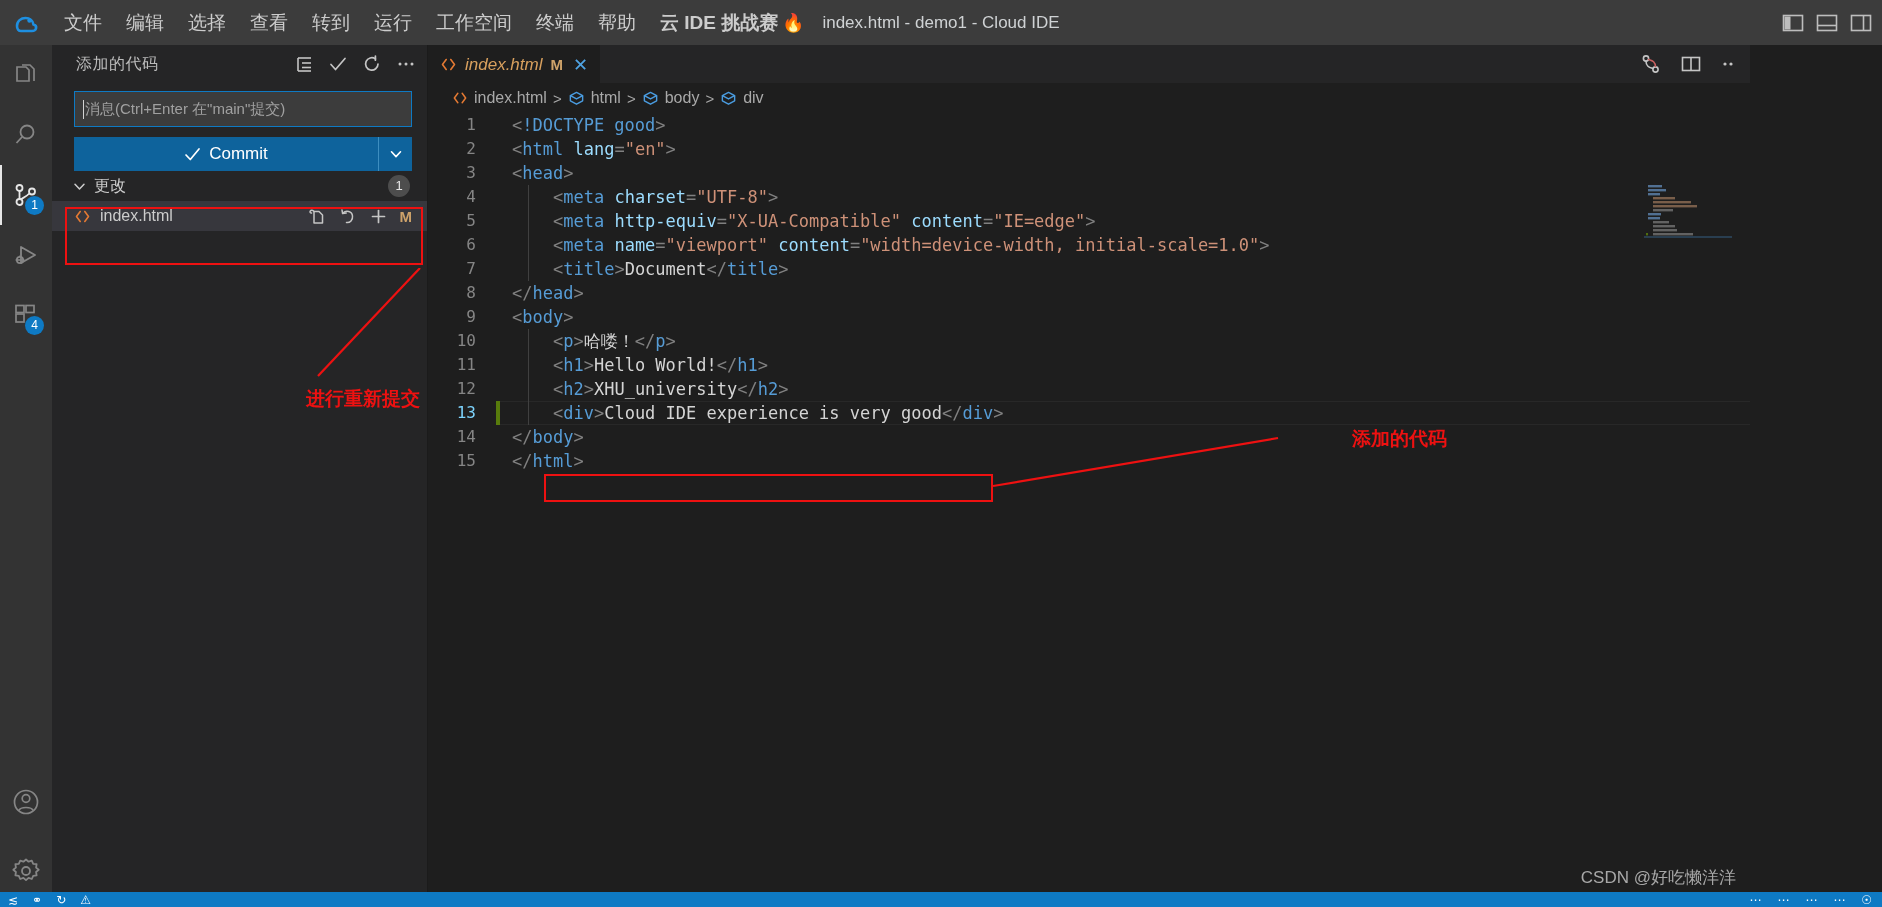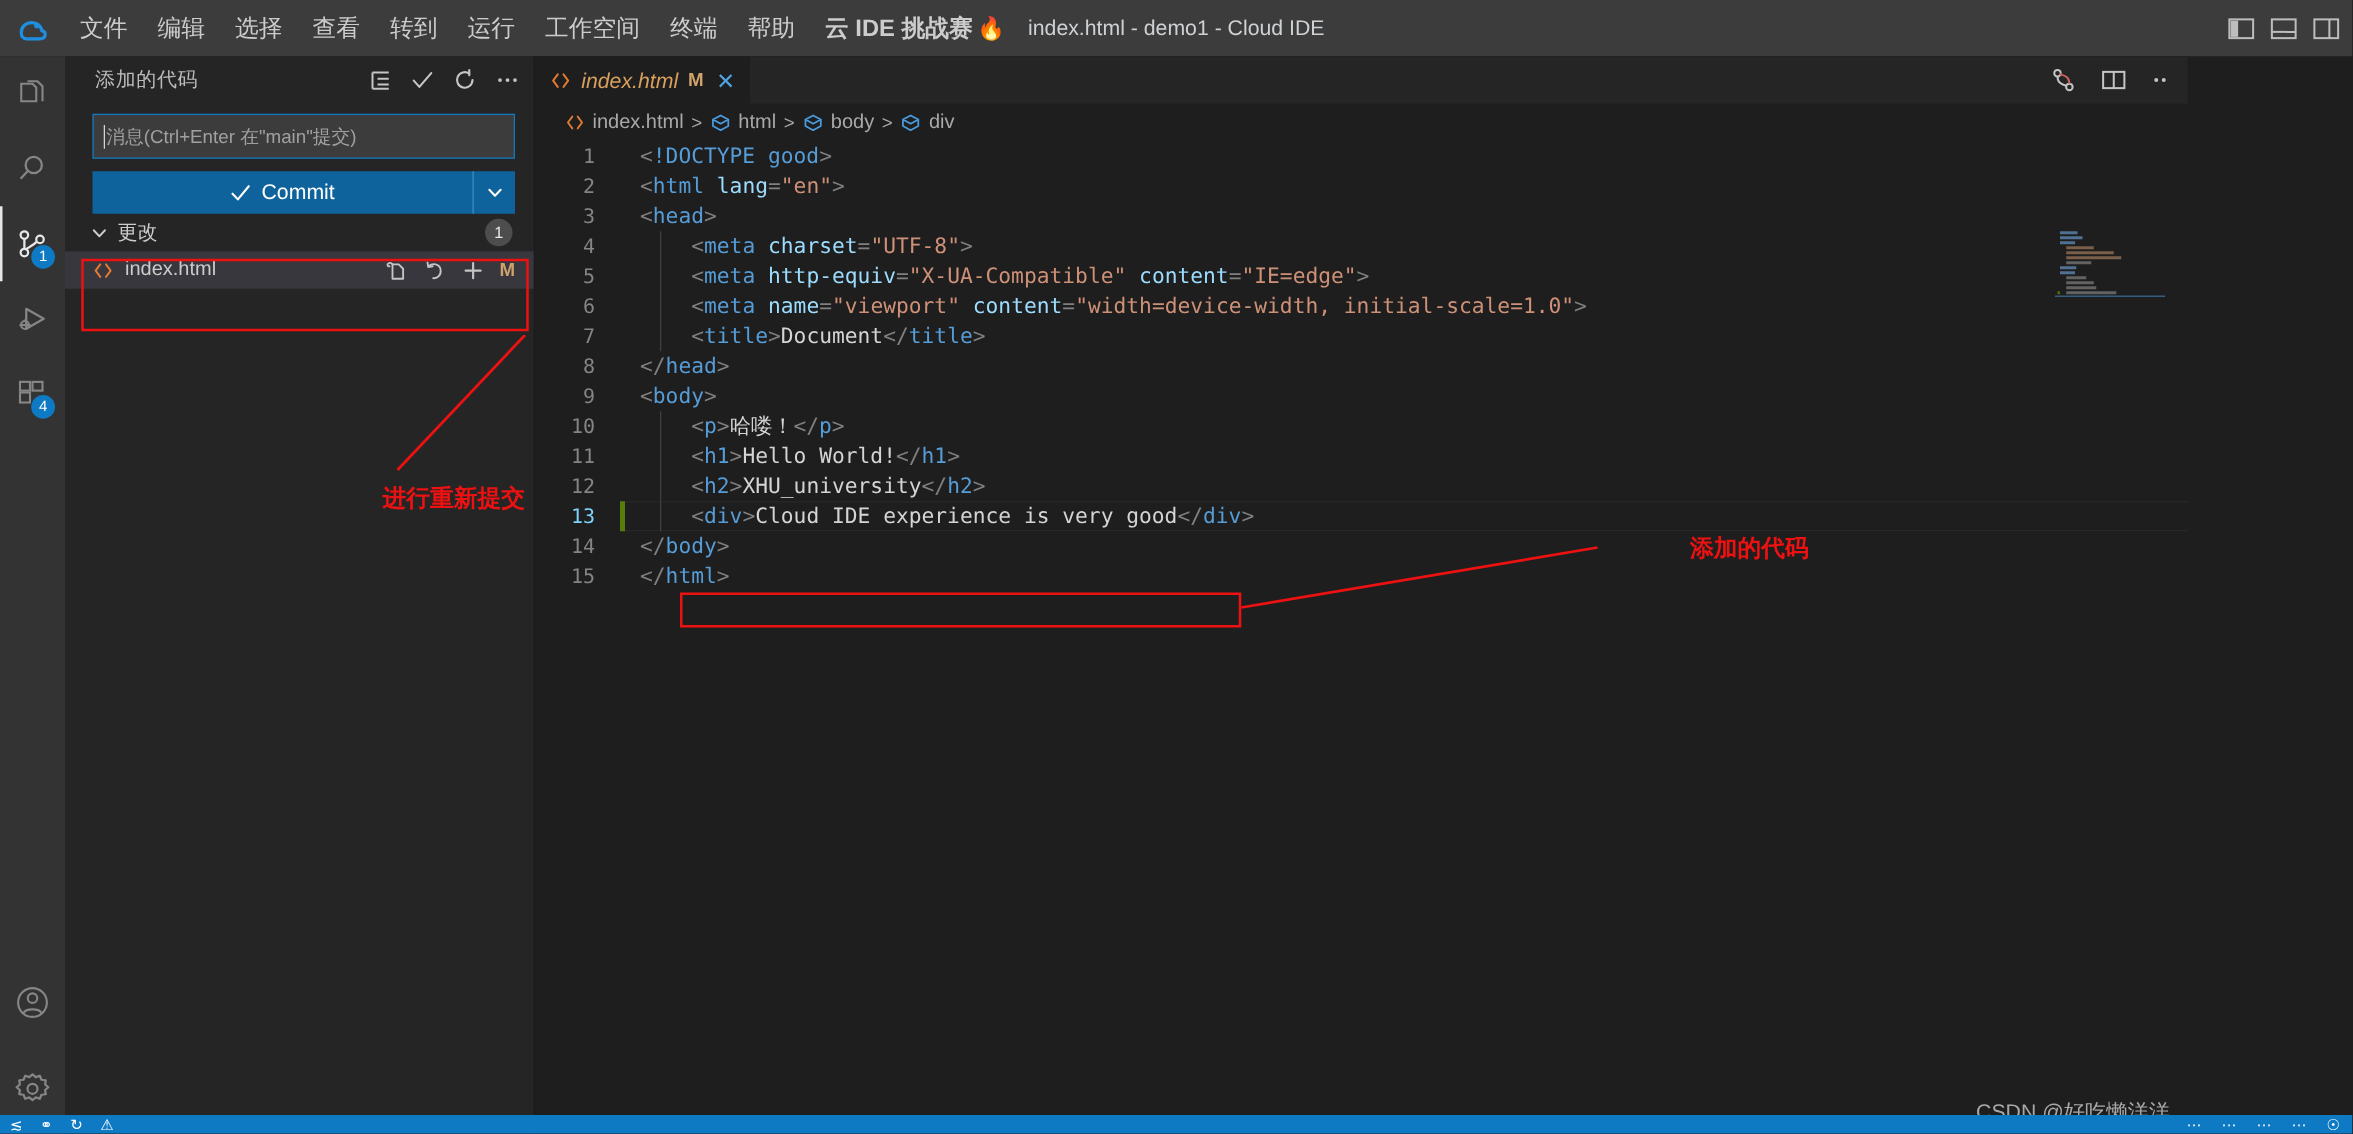--- a/index.html
+++ b/index.html
@@ -202,21 +202,21 @@
   .statusbar {
     position: absolute; left: 0; bottom: 0; width: 1882px; height: 15px;
     background: #0e7ac4; display: flex; align-items: center; overflow: hidden;
     color: #fff; font-size: 12px;
   }
   .sb-left { display: flex; align-items: center; gap: 14px; padding-left: 8px; }
   .sb-right { margin-left: auto; display: flex; align-items: center; gap: 16px; padding-right: 10px; }
   .sb-item { display: flex; align-items: center; gap: 4px; white-space: nowrap; line-height: 1; }
 
   .watermark {
-    position: absolute; right: 14px; bottom: 6px;
+    position: absolute; right: 14px; bottom: 18px;
     color: #a8a8a8; font-size: 17px; pointer-events: none;
   }
 
   .sidebar-divider {
     position: absolute; left: 427px; top: 45px; width: 1px; height: 862px; background: #1b1b1b;
   }
 </style>
 </head>
 <body>
 

